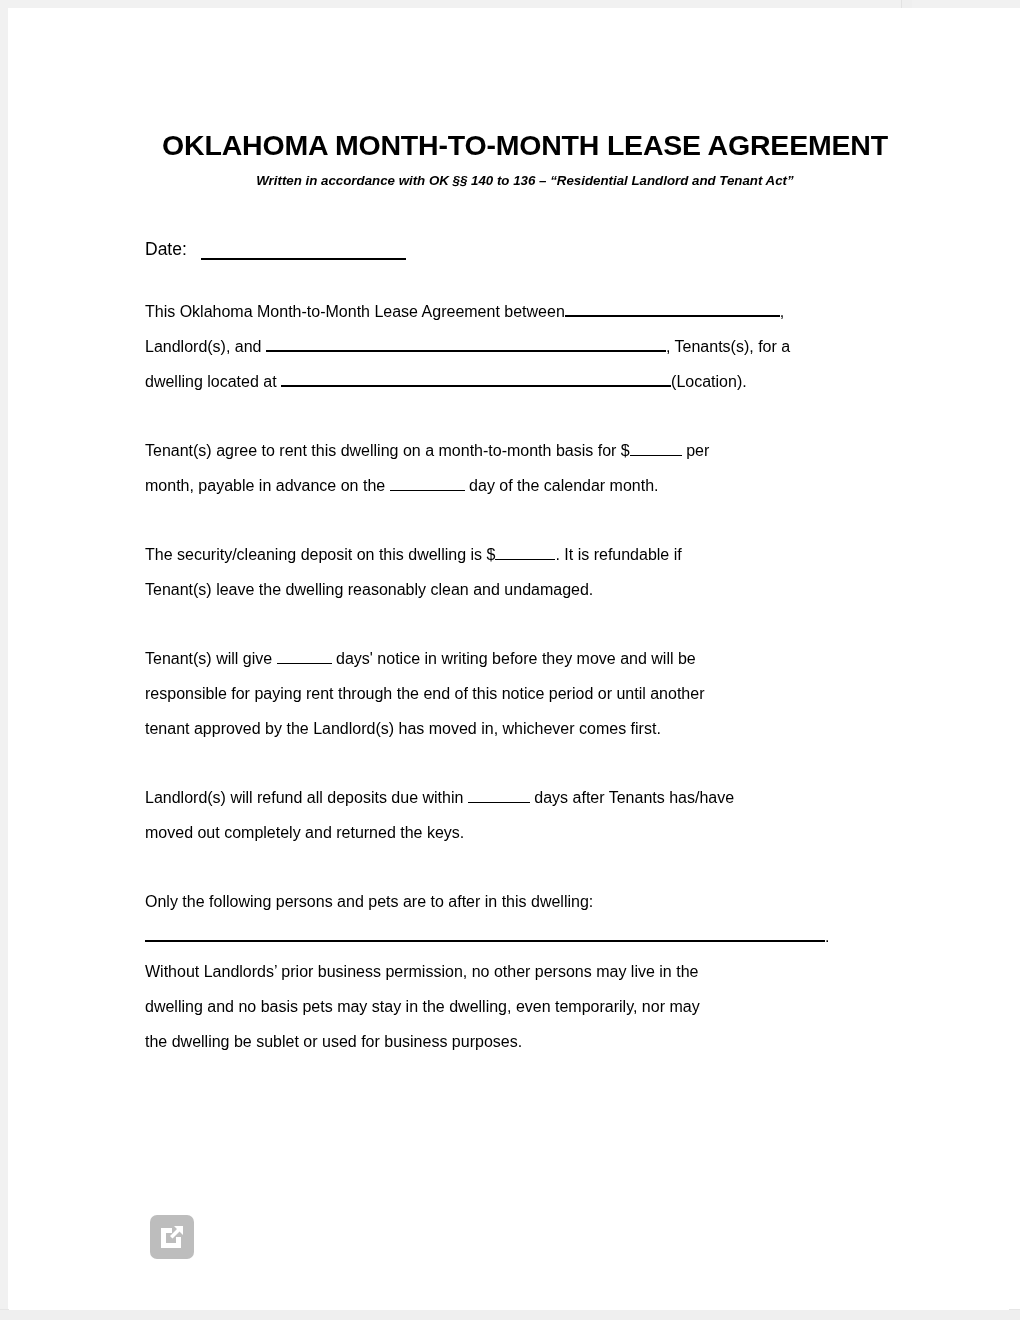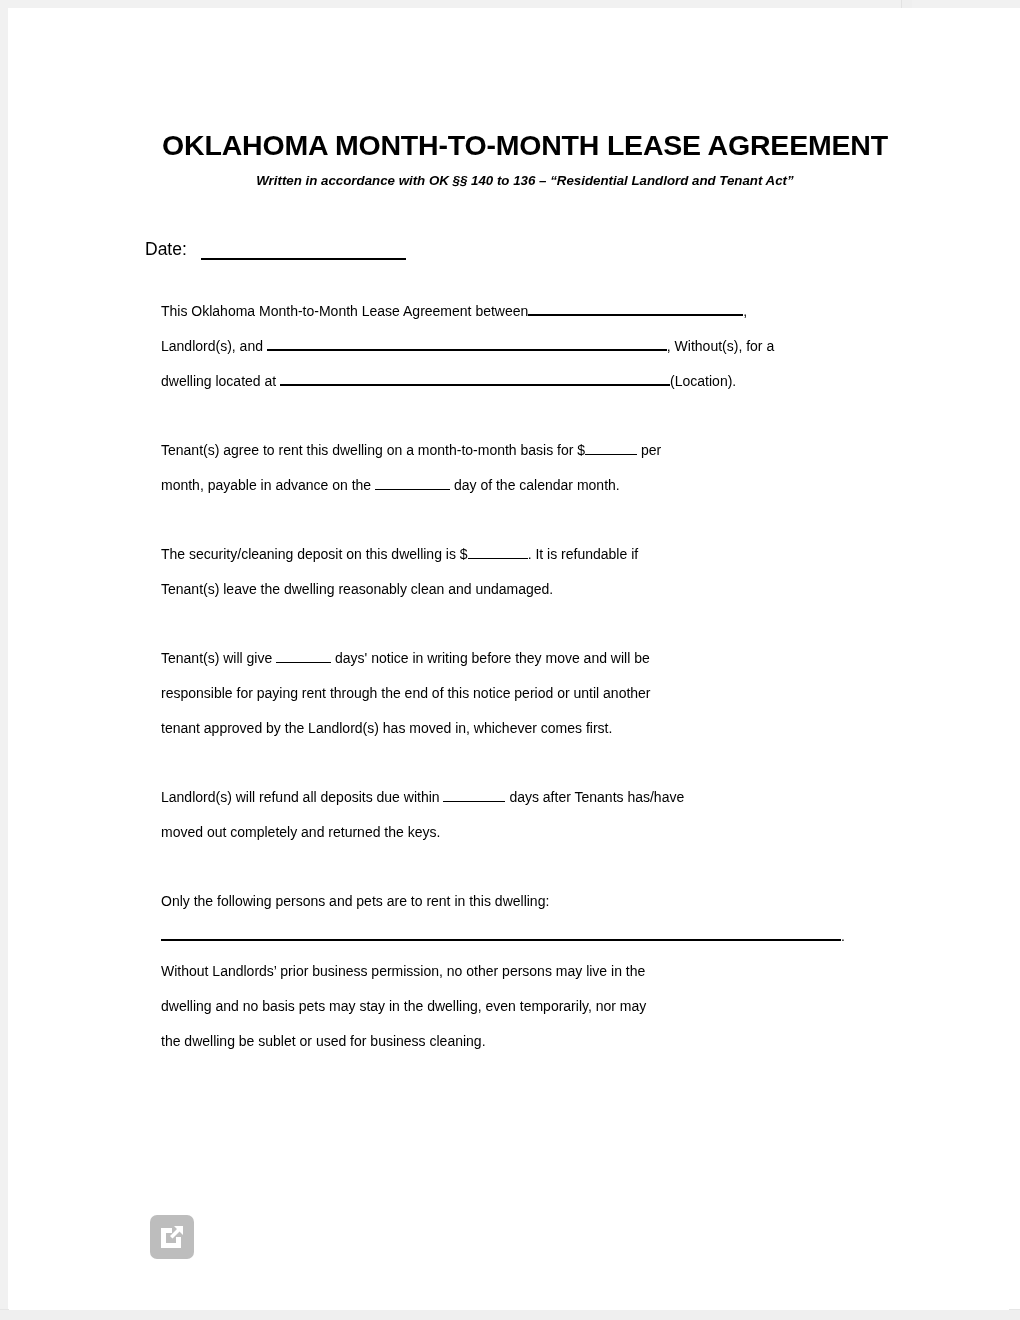--- a/index.html
+++ b/index.html
@@ -93,23 +93,23 @@
     height: 1em;
     vertical-align: baseline;
   }
   .blank-thin {
     display: inline-block;
     border-bottom: 1.6px solid #000;
     height: 0.95em;
     vertical-align: baseline;
   }
   p.body-text {
-    font-size: 14px;
+    font-size: 16px;
     line-height: 35px;
-    margin: 16px;
+    margin: 0;
   }
   .para {
     margin-top: 34px;
   }
   .logo {
     position: absolute;
     left: 141px;
     top: 1207px;
     width: 44px;
     height: 44px;
@@ -146,21 +146,21 @@
       <div class="doc-subtitle">Written in accordance with OK §§ 140 to 136 – “Residential Landlord and Tenant Act”</div>
 
       <div class="date-row">
         <span class="date-label">Date:</span>
         <span class="blank" style="width:205px; margin-left:14px;"></span>
       </div>
 
       <div class="para">
         <p class="body-text">
           <span>This Oklahoma Month-to-Month Lease Agreement between</span><span class="blank" style="width:215px;"></span><span>,</span><br>
-          <span>Landlord(s), and</span>&nbsp;<span class="blank" style="width:400px;"></span><span>, Without(s), for a</span><br>
+          <span>Landlord(s), and</span>&nbsp;<span class="blank" style="width:400px;"></span><span>, Tenants(s), for a</span><br>
           <span>dwelling located at</span>&nbsp;<span class="blank" style="width:390px;"></span><span>(Location).</span>
         </p>
       </div>
 
       <div class="para">
         <p class="body-text">
           <span>Tenant(s) agree to rent this dwelling on a month-to-month basis for $</span><span class="blank-thin" style="width:52px;"></span>&nbsp;<span>per</span><br>
           <span>month, payable in advance  on the</span>&nbsp;<span class="blank-thin" style="width:75px;"></span>&nbsp;<span>day of the calendar month.</span>
         </p>
       </div>
@@ -183,25 +183,25 @@
 
       <div class="para">
         <p class="body-text">
           <span>Landlord(s) will refund all deposits due within</span>&nbsp;<span class="blank-thin" style="width:62px;"></span>&nbsp;<span>days after Tenants has/have</span><br>
           <span>moved out completely and returned the keys.</span>
         </p>
       </div>
 
       <div class="para">
         <p class="body-text">
-          <span>Only the following persons and pets are to rent in this dwelling:</span><br>
+          <span>Only the following persons and pets are to after in this dwelling:</span><br>
           <span class="blank" style="width:680px;"></span><span>.</span><br>
           <span>Without Landlords’ prior business permission, no other persons may live in the</span><br>
           <span>dwelling and no basis pets may stay in the dwelling, even temporarily, nor may</span><br>
-          <span>the dwelling be sublet or used for business cleaning.</span>
+          <span>the dwelling be sublet or used for business purposes.</span>
         </p>
       </div>
 
     </div>
 
     <div class="logo">
       <div class="logo-square"></div>
       <svg class="logo-arrow" viewBox="0 0 44 44">
         <path d="M11 33 L11 13 L22 13 L22 18 L16 18 L16 28 L26 28 L26 22 L31 22 L31 33 Z" fill="#ffffff"></path>
         <path d="M24 11 L33 11 L33 20 L29.5 16.5 L22.5 23.5 L20 21 L27 14 Z" fill="#ffffff"></path>

